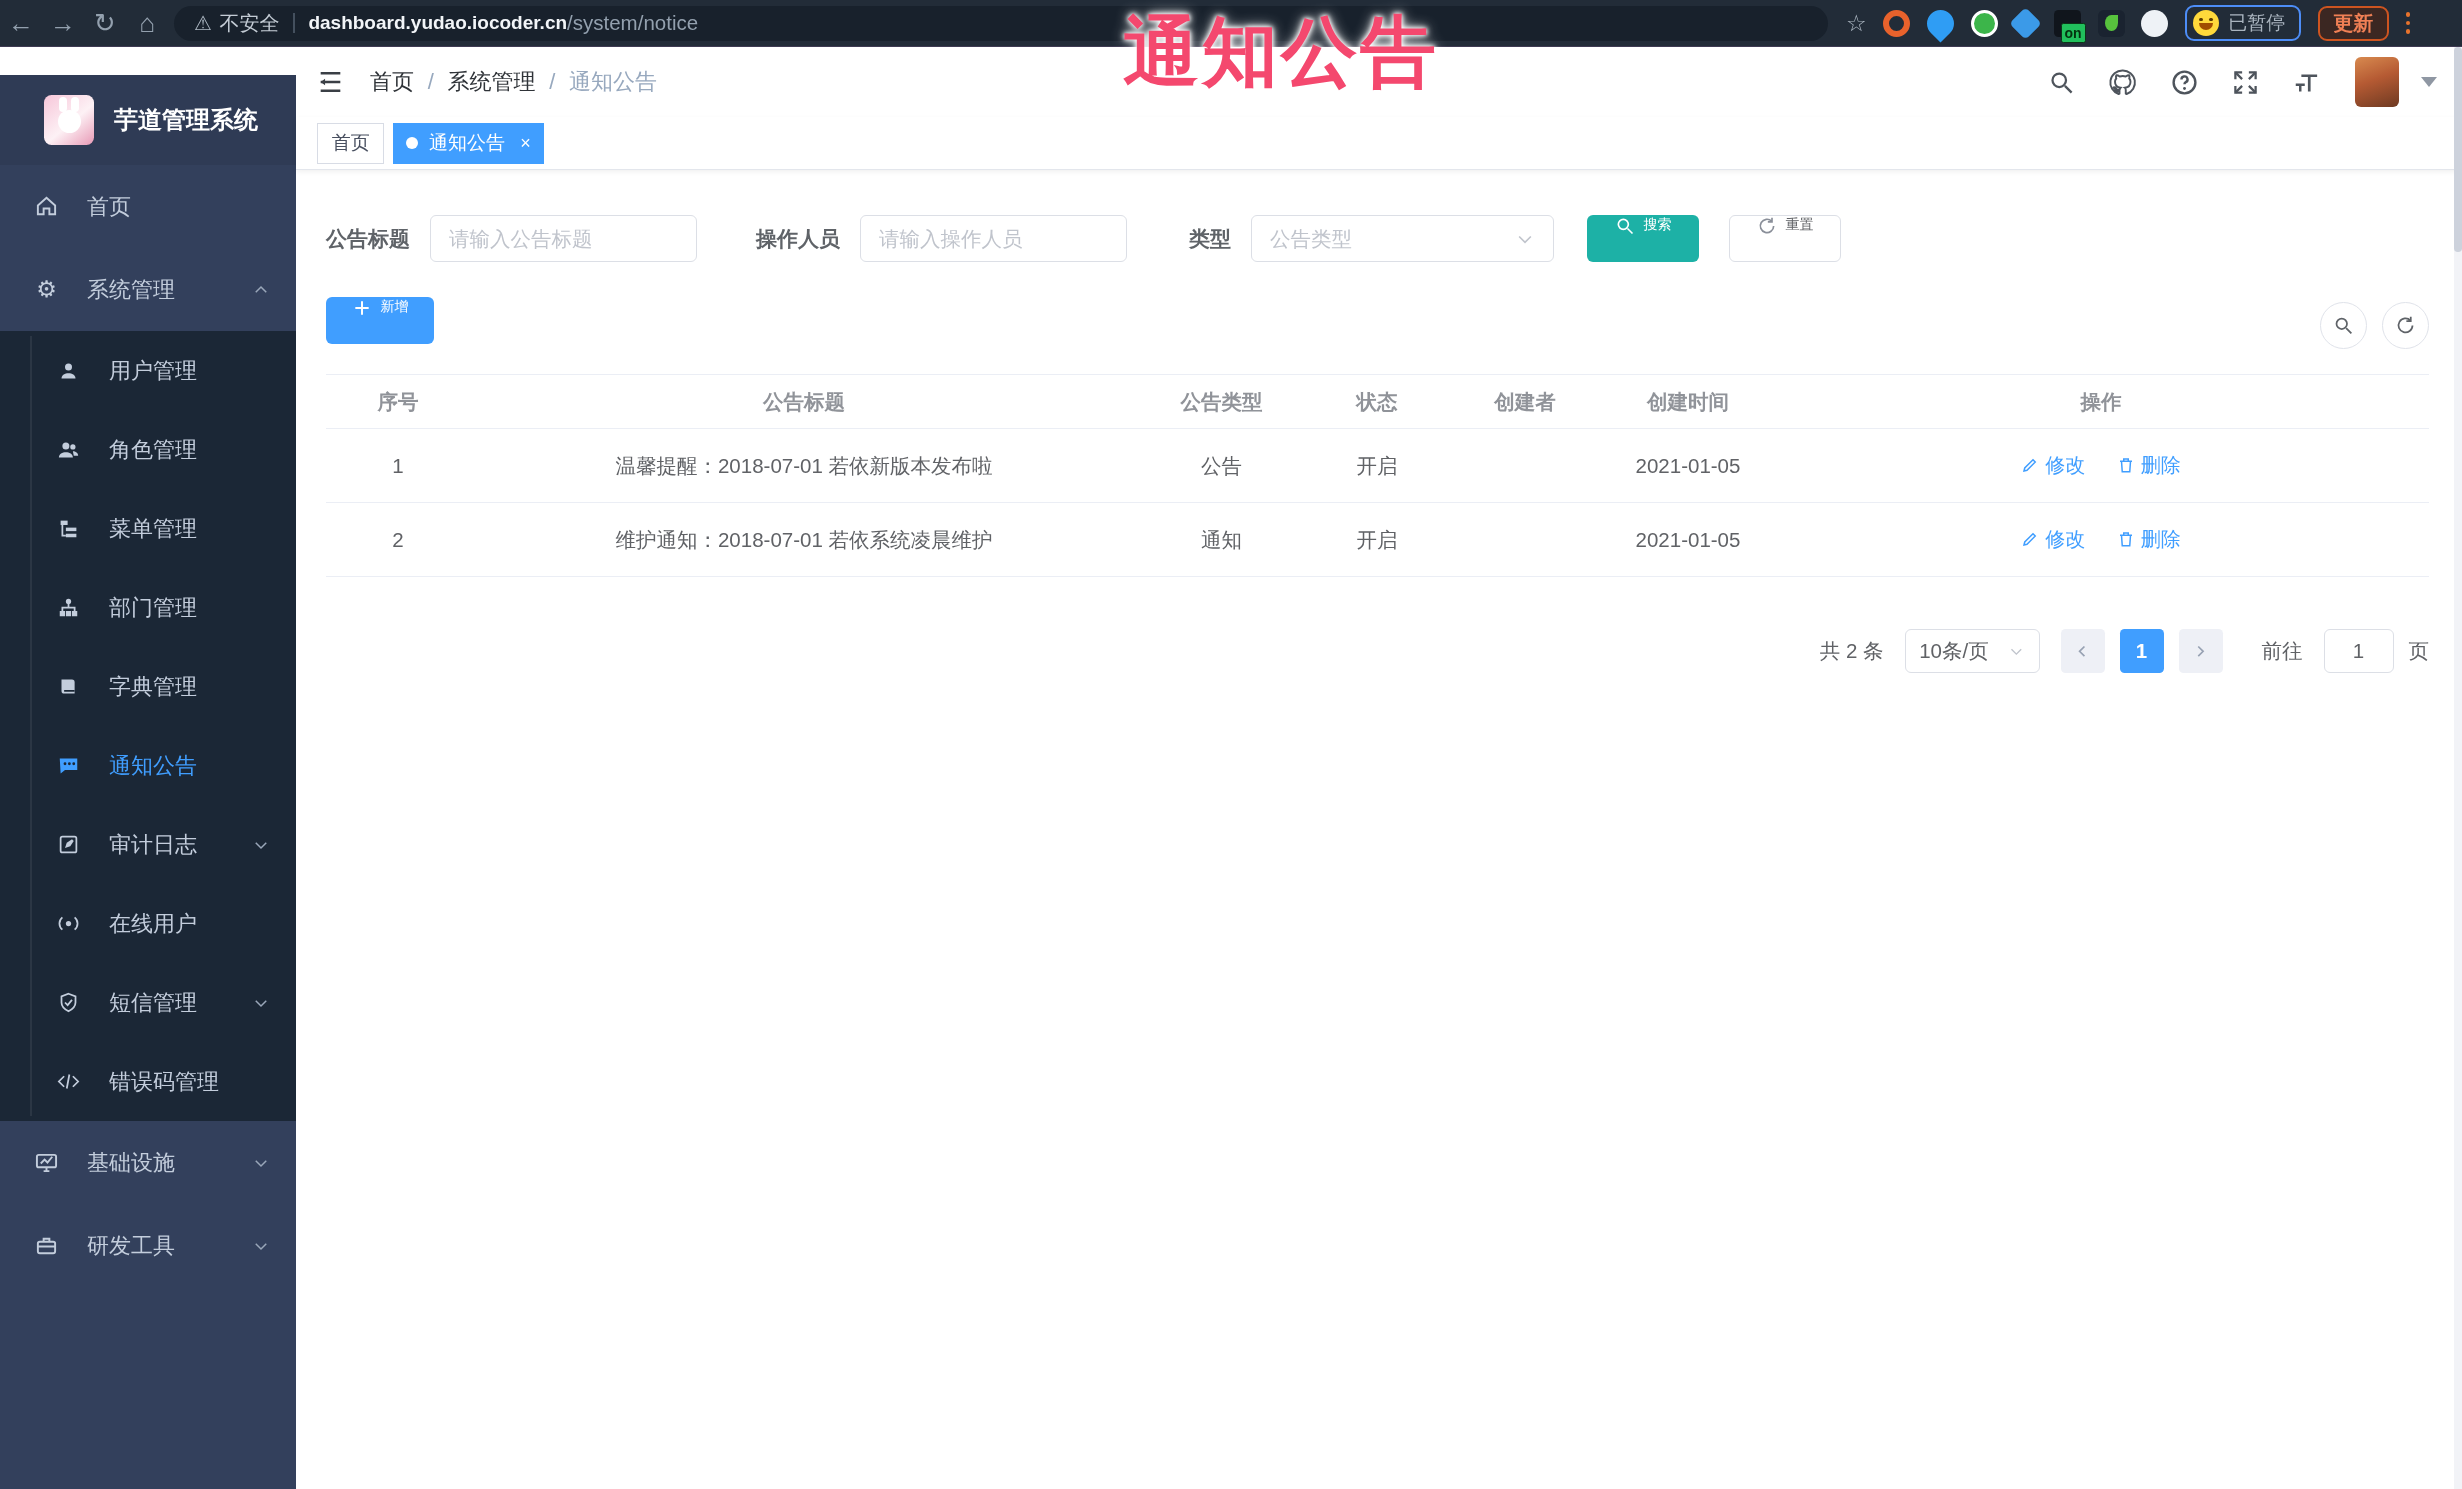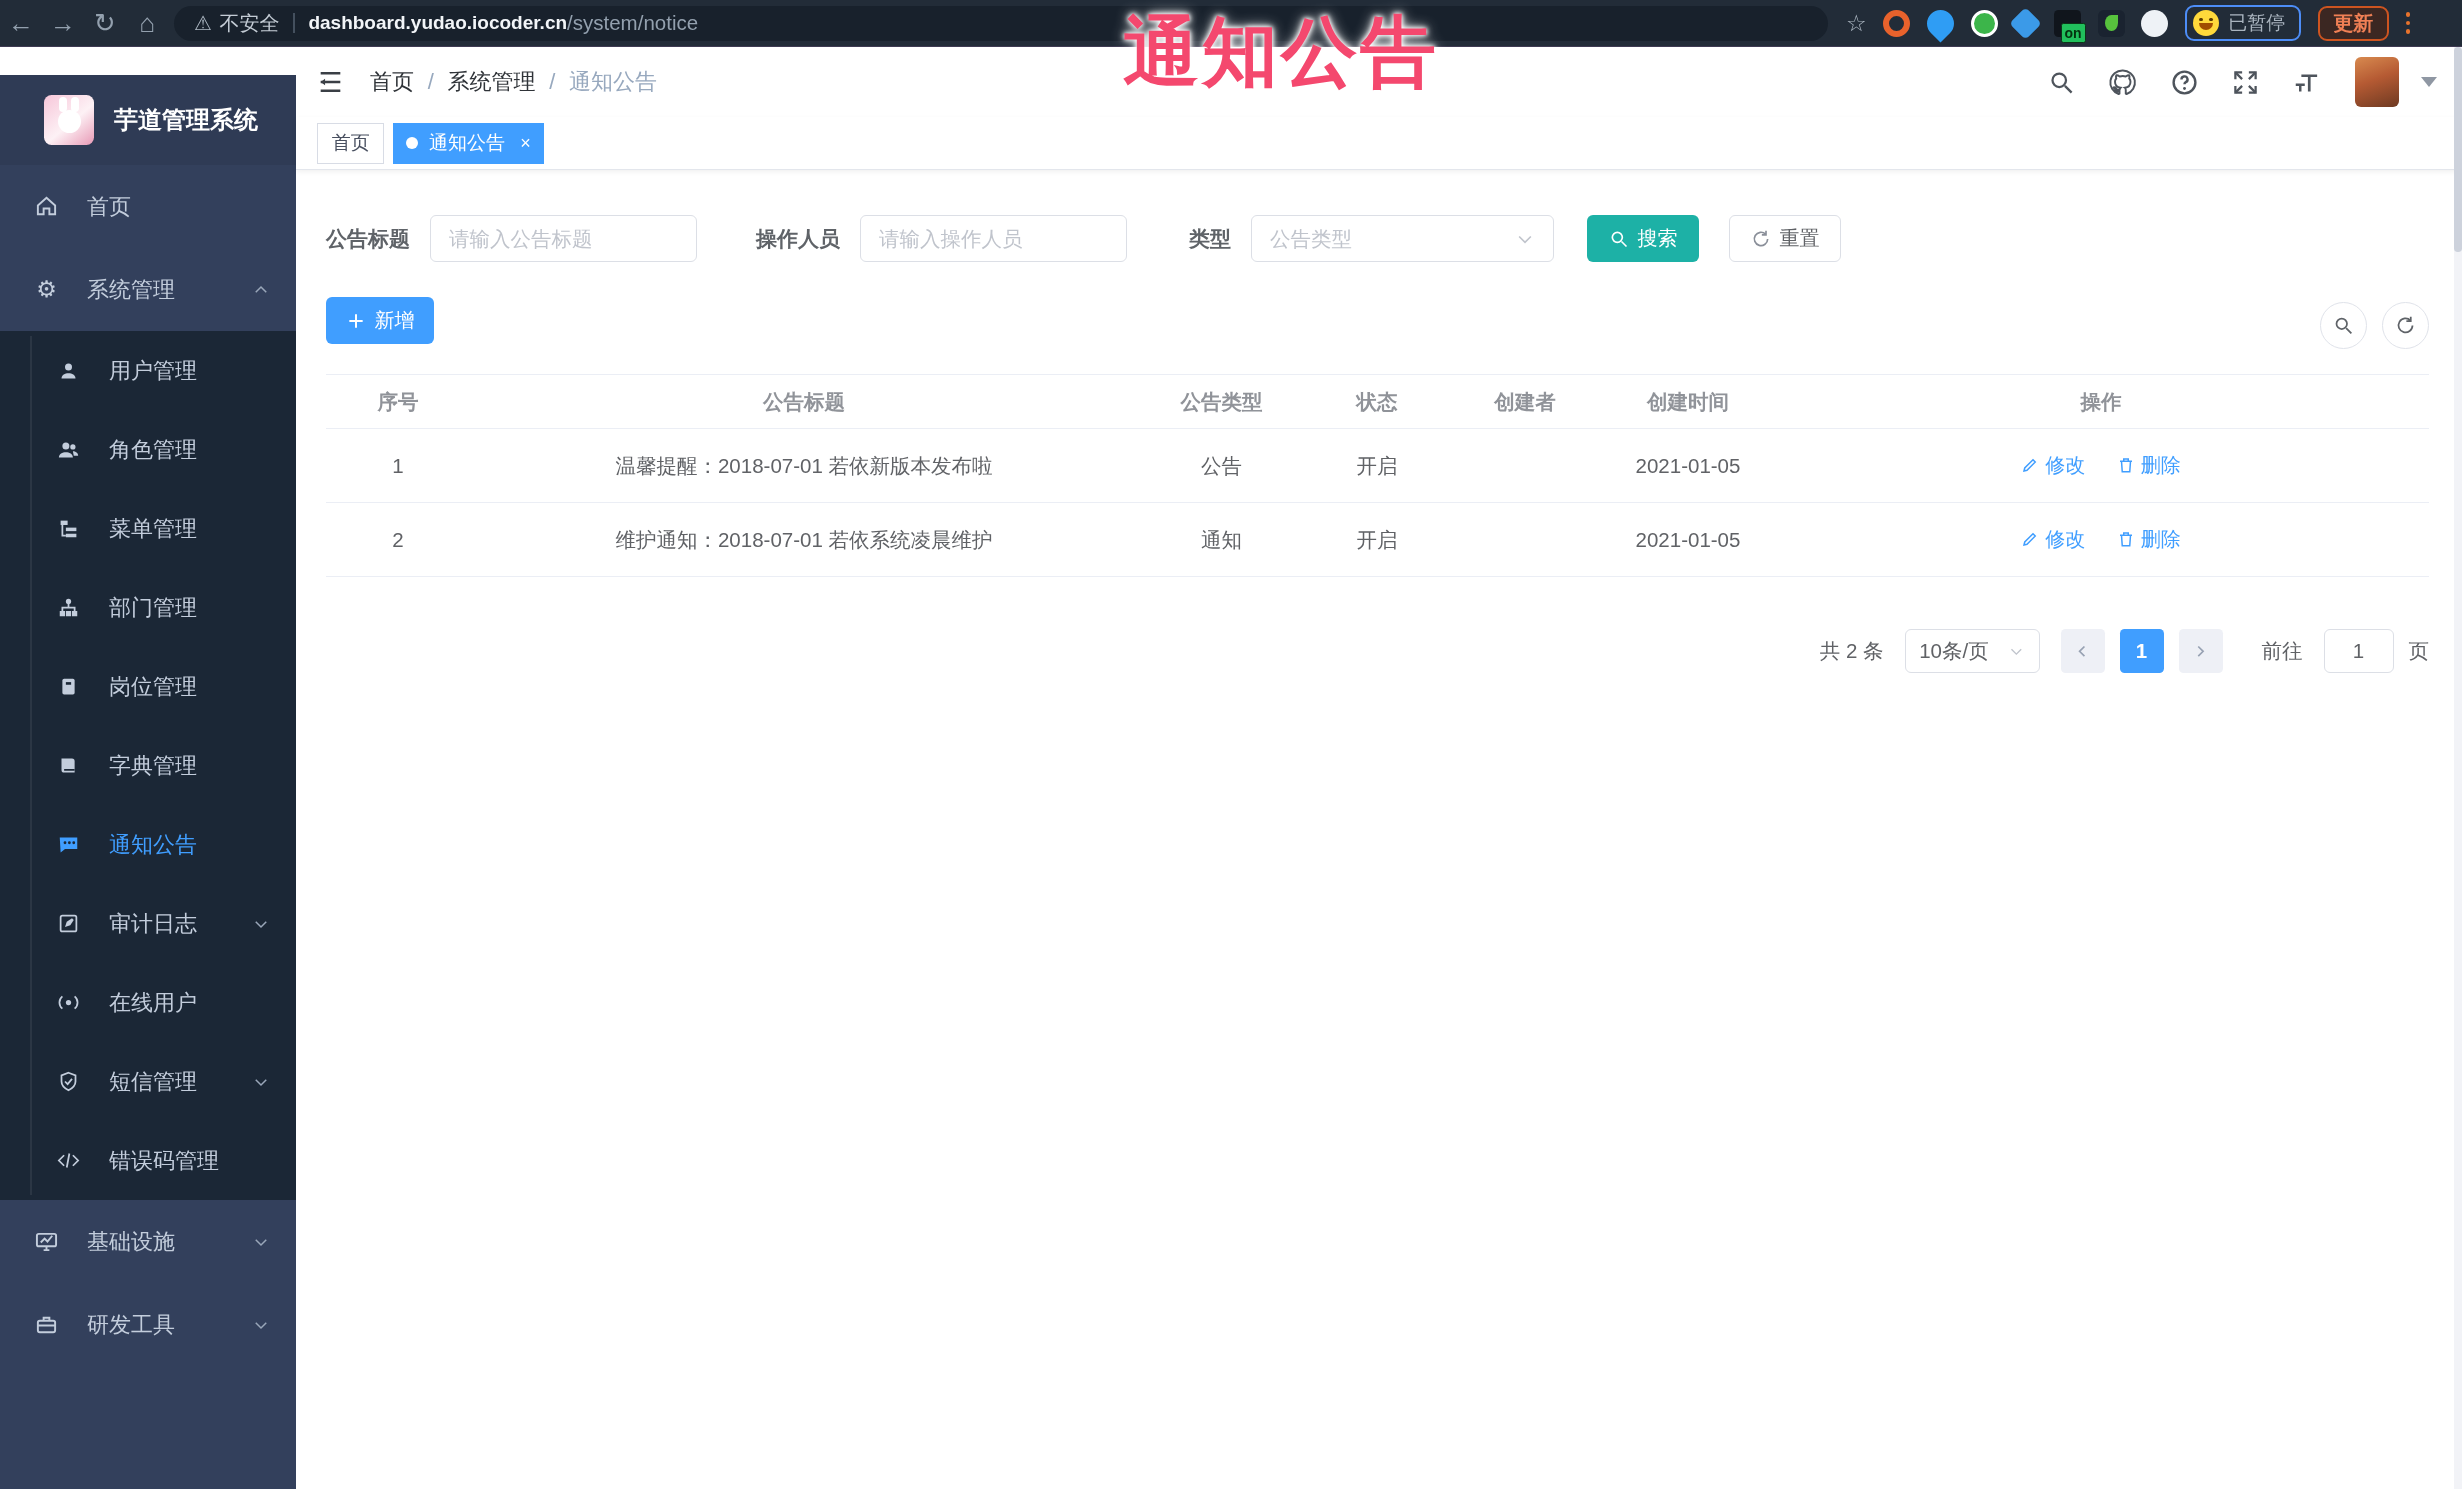--- a/index.html
+++ b/index.html
@@ -98,22 +98,22 @@
   
   .filters { display:flex; align-items:center; height:47px; margin-top:21px; }
   .f-label { font-size:21px; font-weight:bold; color:#5f6368; margin-right:20px; }
   .f-input { width:267px; height:47px; border:1.5px solid #dcdfe6; border-radius:6px; padding:10px 18px;
     font-size:20.5px; color:#606266; outline:none; background:#fff; }
   .f-input::placeholder { color:#c0c4cc; }
   .gap1 { width:59px; } .gap2 { width:62px; }
   .f-select { width:303px; height:47px; border:1.5px solid #dcdfe6; border-radius:6px; padding:0 18px;
     display:flex; align-items:center; justify-content:space-between; cursor:pointer; }
   .f-select .ph { color:#c0c4cc; font-size:20.5px; }
-  .btn { height:47px; border-radius:6px; display:inline-flex; align-items:center; justify-content:center;
-    gap:9px; font-size:20px; cursor:pointer; border:1.5px solid transparent; }
+  .btn { height:47px; border-radius:6px; display:inline-flex; align-items:flex-start; justify-content:center;
+    gap:9px; font-size:14px; cursor:pointer; border:1.5px solid transparent; }
   .btn-search { background:#1db1a6; color:#fff; width:112px; margin-left:33px; }
   .btn-reset { background:#fff; color:#606266; border-color:#dcdfe6; width:112px; margin-left:30px; }
   .btn-add { background:#409eff; color:#fff; width:108px; margin-top:35px; }
 
   .tool-row { display:flex; align-items:flex-end; }
   .round-btns { margin-left:auto; display:flex; gap:15px; margin-bottom:-4.6px; }
   .round-btn { width:47px; height:47px; border-radius:50%; border:1.5px solid #e0e3ea; background:#fff;
     display:flex; align-items:center; justify-content:center; color:#5f6368; cursor:pointer; }
 
   
@@ -254,29 +254,20 @@
               <rect x="2" y="16" width="6" height="6" fill="#c3cddc"></rect>
               <rect x="9" y="16" width="6" height="6" fill="#c3cddc"></rect>
               <rect x="16" y="16" width="6" height="6" fill="#c3cddc"></rect>
             </svg>
         </span>
         <span class="mi-label">部门管理</span>
       </div>
       <div class="menu-item">
         <span class="mi-icon">
           <svg class="ic" width="21" height="21" viewBox="0 0 24 24">
-              <rect x="5" y="3" width="14" height="18" rx="2" fill="#c3cddc"></rect>
-              <rect x="9" y="7" width="6" height="3" fill="#1b2736"></rect>
-            </svg>
-        </span>
-        <span class="mi-label">岗位管理</span>
-      </div>
-      <div class="menu-item">
-        <span class="mi-icon">
-          <svg class="ic" width="21" height="21" viewBox="0 0 24 24">
               <path d="M4 4h12a3 3 0 0 1 3 3v13H7a3 3 0 0 1-3-3z" fill="#c3cddc"></path>
               <path d="M7 17h12" stroke="#1b2736" stroke-width="2"></path>
             </svg>
         </span>
         <span class="mi-label">字典管理</span>
       </div>
       <div class="menu-item active">
         <span class="mi-icon">
           <svg class="ic" width="21" height="21" viewBox="0 0 24 24">
               <path d="M2 4h20v13H8l-5 4z" fill="#409eff"></path>

